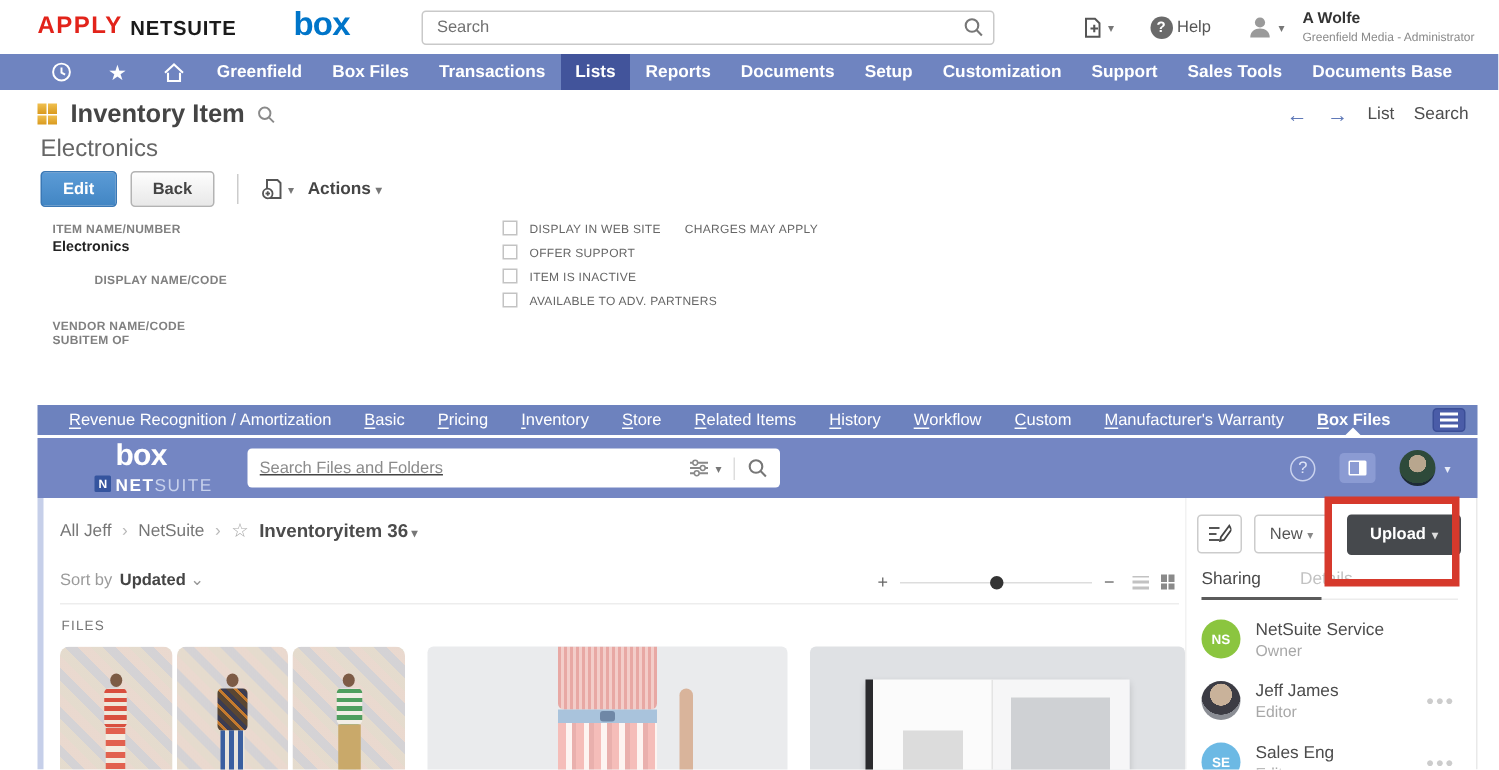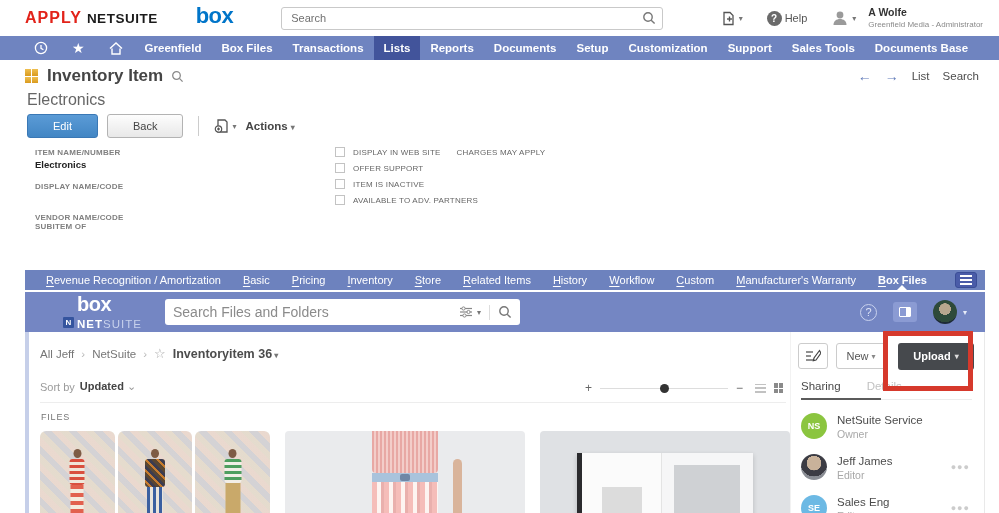--- a/index.html
+++ b/index.html
@@ -41,32 +41,32 @@
   .title-row { position:absolute; top:66px; left:25px; right:20px; display:flex; align-items:center; }
   .cube { width:14px; height:14px; display:grid; grid-template-columns:6px 6px; grid-gap:1px; margin-right:8px; }
   .cube i { background:linear-gradient(#f0c050,#d99a1e); }
   .page-title { font-size:17px; font-weight:bold; color:#454545; }
   .title-mag { margin-left:8px; width:13px; height:13px; }
   .title-links { margin-left:auto; display:flex; align-items:center; gap:13px; font-size:11.5px; color:#4d4d4d; }
   .arrow { color:#5f79b8; font-size:14px; font-weight:bold; cursor:pointer; }
   .tlink { cursor:pointer; }
   .record-name { position:absolute; top:91px; left:27px; font-size:16px; color:#666; }
   .btn-row { position:absolute; top:114px; left:27px; display:flex; align-items:center; gap:9px; }
-  .btn { font-size:11px; font-weight:normal; border-radius:3px; padding:5px 25px; cursor:pointer; }
+  .btn { font-size:11px; font-weight:bold; border-radius:3px; padding:5px 14px; cursor:pointer; }
   .btn-edit { background:linear-gradient(#5b9bd6,#4286c4); border:1px solid #3a78b5; color:#fff; }
   .btn-back { background:linear-gradient(#fdfdfd,#e8e8e8); border:1px solid #b3b3b3; color:#444; }
   .vdiv { width:1px; height:20px; background:#ccc; margin:0 6px; }
   .actions-lbl { font-size:11.5px; font-weight:bold; color:#454545; cursor:pointer; }
   .icon-btn { display:flex; align-items:center; gap:2px; cursor:pointer; }
 
   
   .fields { position:absolute; top:148px; left:35px; }
   .f-label { font-size:8px; color:#808080; letter-spacing:.2px;font-weight:bold; }
   .f-value { font-size:9.5px; font-weight:bold; color:#222; margin-top:2px; }
-  .f0 { margin-bottom:12px; } .f1 { margin-bottom:22px; } .f2 { }
+  .f0 { margin-bottom:12px; } .f1 { margin-bottom:22px;margin-left:28px; } .f2 { }
   .checks { position:absolute; top:147px; left:335px; }
   .check-row { display:flex; align-items:center; margin-bottom:6px; }
   .cb { width:10px; height:10px; border:1px solid #c3c3c3; background:#fff; margin-right:8px; cursor:pointer; flex:none; }
   .cb-label { font-size:8px; color:#666; letter-spacing:.2px; }
   .cb-note { font-size:8px; color:#666; margin-left:16px; letter-spacing:.2px; }
 
   
   .tab-bar { position:absolute; top:270px; left:25px; width:960px; height:20px; background:#6d82be;
     display:flex; align-items:center; padding-left:10px; }
   .rtab { position:relative; color:#fff; font-size:11px; padding:0 11px; height:100%;
@@ -85,22 +85,22 @@
   .bx-header { height:40px; background:#7486c3; display:flex; align-items:center; position:relative; }
   .bx-logo { margin-left:38px; text-align:left; line-height:1; }
   .bx-logo-box { color:#fff; font-weight:bold; font-size:20px; letter-spacing:-.5px; margin-left:14px; }
   .bx-logo-row { display:flex; align-items:center; gap:3px; margin-top:1px; }
   .n-badge { width:11px; height:11px; background:#35549e; color:#fff; font-size:8px; font-weight:bold;
     display:flex; align-items:center; justify-content:center; border-radius:1px; }
   .bx-net { color:#fff; font-weight:bold; font-size:11.5px; letter-spacing:1px; }
   .bx-suite { color:#c7d1ec; font-size:11.5px; letter-spacing:1px; }
   .bx-search { position:absolute; left:140px; top:7px; width:355px; height:26px; background:#fff;
     border-radius:3px; display:flex; align-items:center; }
-  .bx-search input { flex:1; border:none; outline:none; font-size:14px; padding:0 8px; color:#444;
-    background:transparent; font-family:inherit; }
+  .bx-search input { flex:1; border:none; outline:none; font-size:11px; padding:0 8px; color:#444;
+    background:transparent; font-family:inherit;text-decoration:underline; }
   .bx-search input::placeholder { color:#8b8b8b; }
   .bxs-ico { display:flex; align-items:center; gap:4px; padding-right:8px; }
   .bxs-div { width:1px; height:15px; background:#ddd; margin:0 4px; }
   .bx-hdr-right { position:absolute; right:18px; top:0; height:40px; display:flex; align-items:center; gap:16px; }
   .q-circle { width:17px; height:17px; border-radius:50%; border:1.5px solid #c9d2ee; color:#dfe5f7;
     font-size:11px; display:flex; align-items:center; justify-content:center; cursor:pointer; }
   .panel-ico { width:24px; height:20px; background:#8b9bd3; border-radius:3px; display:flex;
     align-items:center; justify-content:center; cursor:pointer; }
   .panel-ico span { width:12px; height:10px; border:1.5px solid #fff; border-radius:1px; display:block; position:relative; }
   .panel-ico span::after { content:""; position:absolute; right:0; top:0; width:4px; height:100%; background:#fff; }

